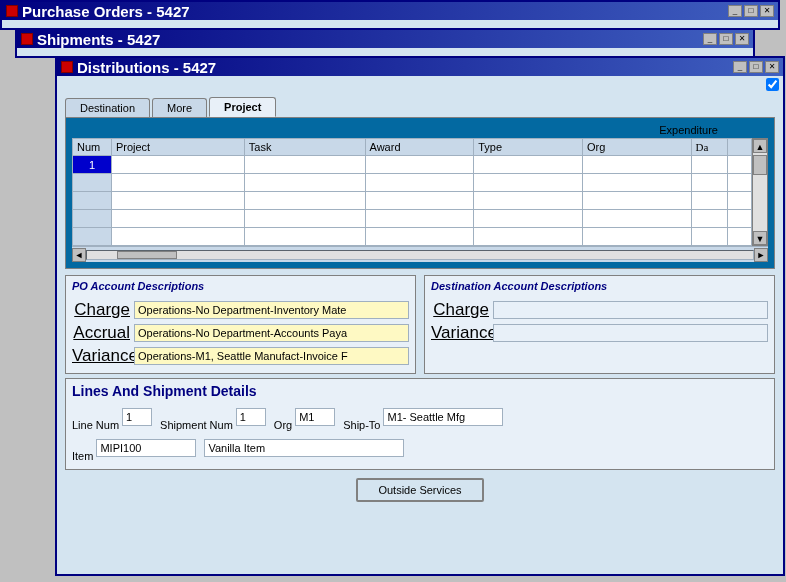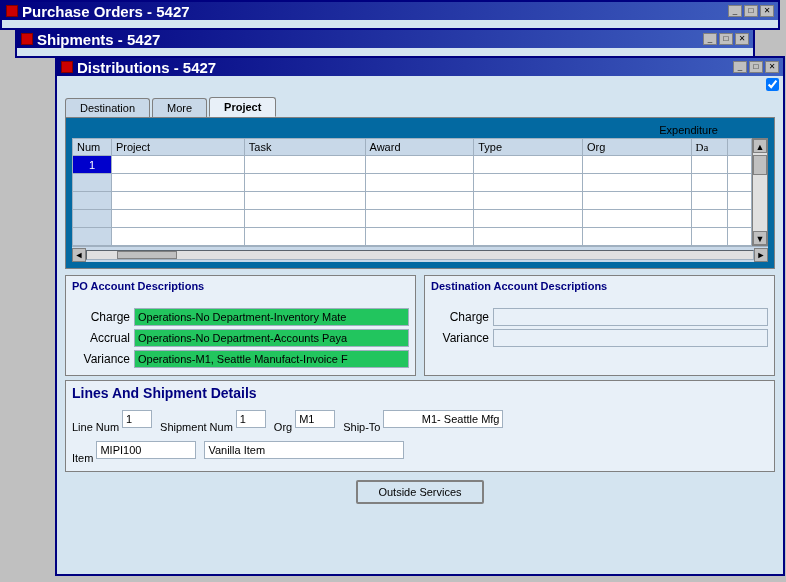--- a/index.html
+++ b/index.html
@@ -77,25 +77,25 @@
 
     
     .hscroll { height: 16px; background: #c8d8e8; border-top: 1px solid #a0b0c0; display: flex; align-items: center; margin-top: 0; }
     .hscroll-btn { width: 14px; height: 14px; background: #c0c0c0; border: 1px solid #808080; text-align: center; cursor: pointer; font-size: 9px; line-height: 12px; }
     .hscroll-track { flex: 1; height: 10px; background: #e0e0e0; border: 1px inset #a0b0c0; position: relative; }
     .hscroll-thumb { width: 60px; height: 8px; background: #c0c0c0; border: 1px solid #808080; position: absolute; left: 30px; top: 0; }
 
     
     .bottom-sections { display: flex; gap: 8px; margin: 6px 8px 4px 8px; }
     .section-box { flex: 1; border: 1px solid #808080; background: #e8f0f8; padding: 4px 6px; }
-    .section-title { font-size: 11px; font-weight: bold; margin-bottom: 16px; color: #000080; }
+    .section-title { font-size: 11px; font-weight: bold; margin-bottom: 8px; color: #000080; font-style: italic; }
     .field-row { display: flex; align-items: center; margin-bottom: 3px; }
-    .field-label { width: 58px; text-align: right; margin-right: 4px; font-size: 12px; }
+    .field-label { width: 58px; text-align: right; margin-right: 4px; font-size: 17px; text-decoration: underline; }
     .field-input {
-      flex: 1; height: 18px; border: 1px solid #a0b0c0; background: #22c55e;
+      flex: 1; height: 18px; border: 1px solid #a0b0c0; background: #fef9c3;
       font-size: 11px; padding: 1px 3px;
     }
     .field-input.empty { background: #e8f0f8; }
 
     
     .lines-section { margin: 0 8px 4px 8px; border: 1px solid #808080; background: #e8f0f8; padding: 4px 6px; }
     .lines-title { font-size: 14px; font-weight: bold; margin-bottom: 4px; color: #000080; }
     .lines-row { display: flex; align-items: center; gap: 8px; margin-bottom: 3px; }
     .lines-field { display: flex; align-items: center; gap: 3px; }
     .lines-label { font-size: 11px; margin-top: 16px; }
@@ -299,21 +299,21 @@
       <div class="lines-field">
         <span class="lines-label">Shipment Num</span>
         <input class="lines-input" type="text" value="1" style="width: 30px;">
       </div>
       <div class="lines-field">
         <span class="lines-label">Org</span>
         <input class="lines-input" type="text" value="M1" style="width: 40px;">
       </div>
       <div class="lines-field">
         <span class="lines-label">Ship-To</span>
-        <input class="lines-input" type="text" value="M1- Seattle Mfg" style="width: 120px; text-align: right;">
+        <input class="lines-input" type="text" value="M1- Seattle Mfg" style="width: 120px;">
       </div>
     </div>
     <div class="lines-row">
       <div class="lines-field">
         <span class="lines-label">Item</span>
         <input class="lines-input" type="text" value="MIPI100" style="width: 100px;">
       </div>
       <input class="lines-input" type="text" value="Vanilla Item" style="width: 200px;">
     </div>
   </div>

